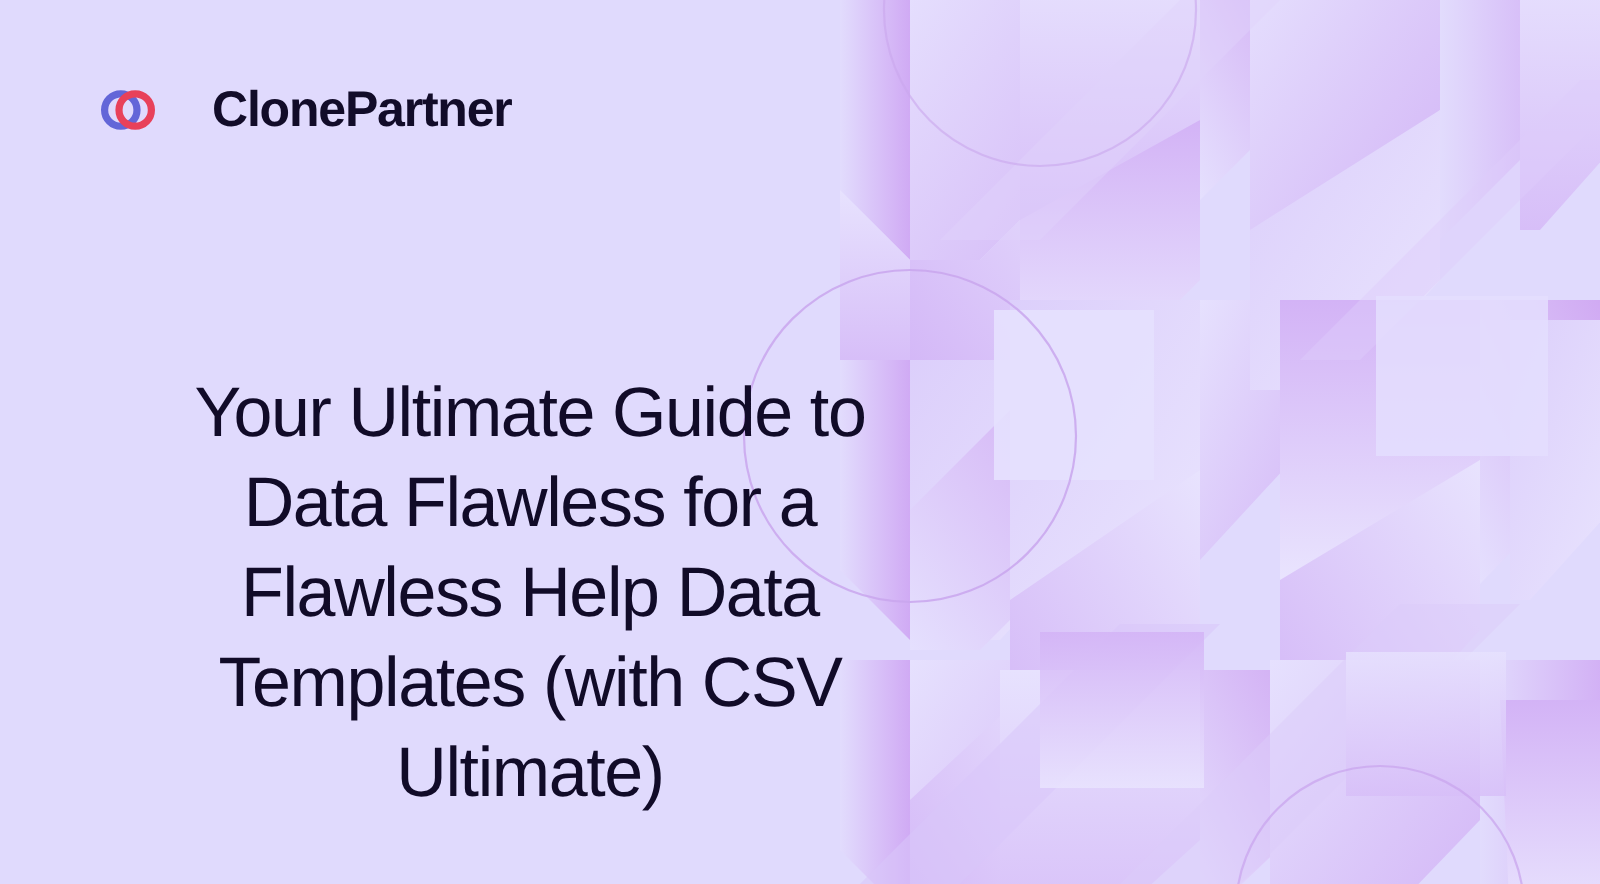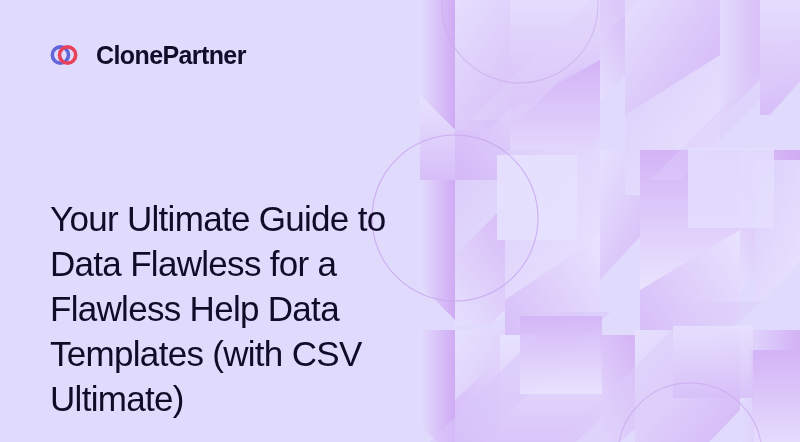--- a/index.html
+++ b/index.html
@@ -33,21 +33,21 @@
     pointer-events: none;
   }
 
   
   #logo-lockup {
     position: absolute;
     left: 50px;
     top: 41px;
     display: flex;
     align-items: center;
-    gap: 18px;
+    gap: 28px;
     z-index: 5;
   }
 
   #logo-mark {
     width: 28px;
     height: 28px;
     flex: 0 0 28px;
     display: block;
   }
 
@@ -58,23 +58,24 @@
     letter-spacing: -0.6px;
     color: #120C29;
     line-height: 1;
     white-space: nowrap;
   }
 
   
   #headline-block {
     position: absolute;
     left: 50px;
-    top: 196px;
+    top: 184px;
     width: 430px;
     z-index: 5;
+    text-align: center;
   }
 
   #headline {
     font-family: "Liberation Sans", sans-serif;
     font-size: 35px;
     font-weight: normal;
     line-height: 45px;
     letter-spacing: -0.7px;
     color: #110B28;
   }

